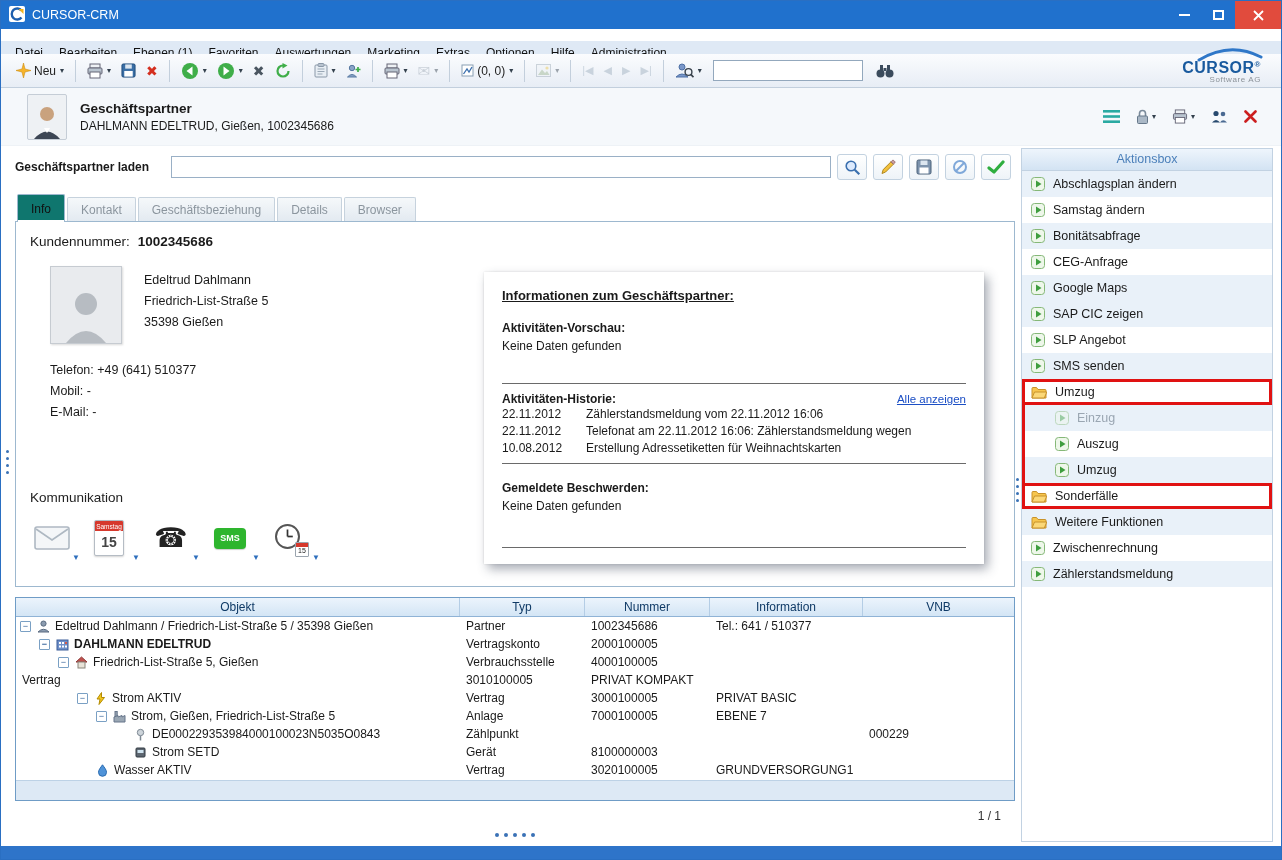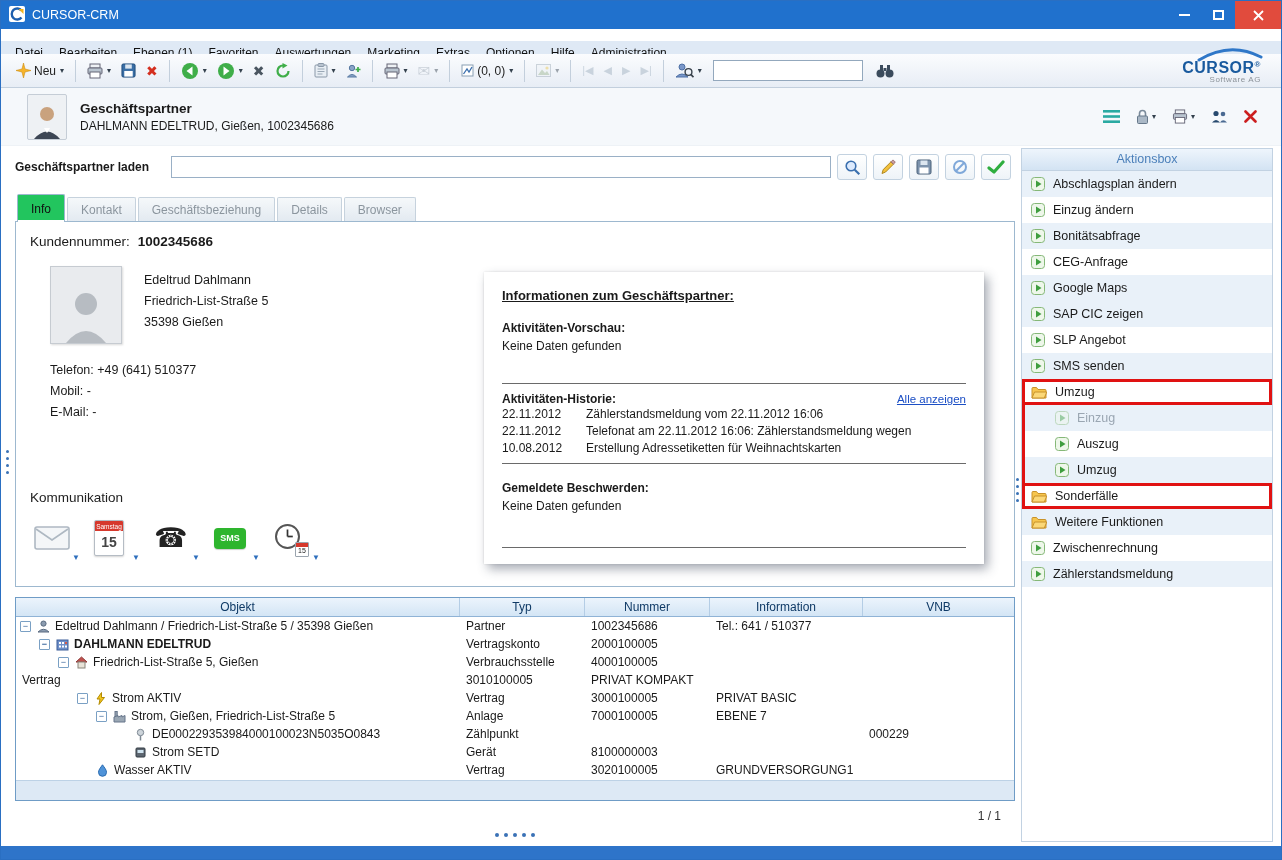--- a/index.html
+++ b/index.html
@@ -52,21 +52,21 @@
 
   
   .content { position:absolute; left:14px; right:266px; top:58px; bottom:0; }
   .loader-row { display:flex; align-items:center; margin-top:8px; gap:6px; }
   .loader-label { font-weight:bold; width:150px; font-size:12px; }
   .loader-input { flex:1; max-width:660px; height:22px; border:1px solid #9ab0c6; padding:0 6px; font:inherit; }
   .icon-btn { width:30px; height:26px; display:flex; align-items:center; justify-content:center; border:1px solid #c3d2e0; background:linear-gradient(#ffffff,#eef3f8); border-radius:3px; }
 
   .tab-bar { display:flex; margin-top:14px; padding-left:2px; position:relative; z-index:2; }
   .tab { padding:5px 13px 4px; font-size:12px; color:#8b959e; background:linear-gradient(#f5f8fa,#e3eaf1); border:1px solid #c6d2dd; border-bottom:none; border-radius:2px 2px 0 0; margin-right:2px; margin-top:3px; }
-  .tab.active { background:#22c55e; color:#111; border-color:#9db8cf; margin-top:0; padding-top:7px; position:relative; }
+  .tab.active { background:#0f766e; color:#111; border-color:#9db8cf; margin-top:0; padding-top:7px; position:relative; }
   .tab.active::after { content:""; position:absolute; left:0; right:0; bottom:-1px; height:2px; background:#fff; }
 
   .info-panel-box { border:1px solid #9db8cf; height:366px; background:#fff; position:relative; }
   .kundennr { position:absolute; left:14px; top:12px; font-size:13.5px; }
   .kundennr b { margin-left:8px; }
   .photo { position:absolute; left:34px; top:44px; width:72px; height:78px; background:#e9ebee; border:1px solid #c6cbd1; box-shadow:1px 1px 2px rgba(0,0,0,.15); display:flex; align-items:flex-end; justify-content:center; }
   .addr { position:absolute; left:128px; top:48px; font-size:12.5px; line-height:21px; }
   .contact { position:absolute; left:34px; top:138px; font-size:12.5px; line-height:21px; }
   .komm-label { position:absolute; left:14px; top:268px; font-size:13.5px; color:#222; }
   .komm-icons { position:absolute; left:18px; top:294px; display:flex; gap:14px; }
@@ -717,21 +717,21 @@
             </span>
             <span>Abschlagsplan ändern</span>
           </div>
           <div class="ab-row">
             <span class="ab-icon">
               <svg width="14" height="14" viewBox="0 0 14 14">
                 <rect x="0.5" y="0.5" width="13" height="13" rx="3" fill="#eef7ea" stroke="#86b878"></rect>
                 <path d="M5 3.5 L10.5 7 L5 10.5z" fill="#3f9e3f"></path>
               </svg>
             </span>
-            <span>Einzug ändern</span>
+            <span>Samstag ändern</span>
           </div>
           <div class="ab-row alt">
             <span class="ab-icon">
               <svg width="14" height="14" viewBox="0 0 14 14">
                 <rect x="0.5" y="0.5" width="13" height="13" rx="3" fill="#eef7ea" stroke="#86b878"></rect>
                 <path d="M5 3.5 L10.5 7 L5 10.5z" fill="#3f9e3f"></path>
               </svg>
             </span>
             <span>Bonitätsabfrage</span>
           </div>

